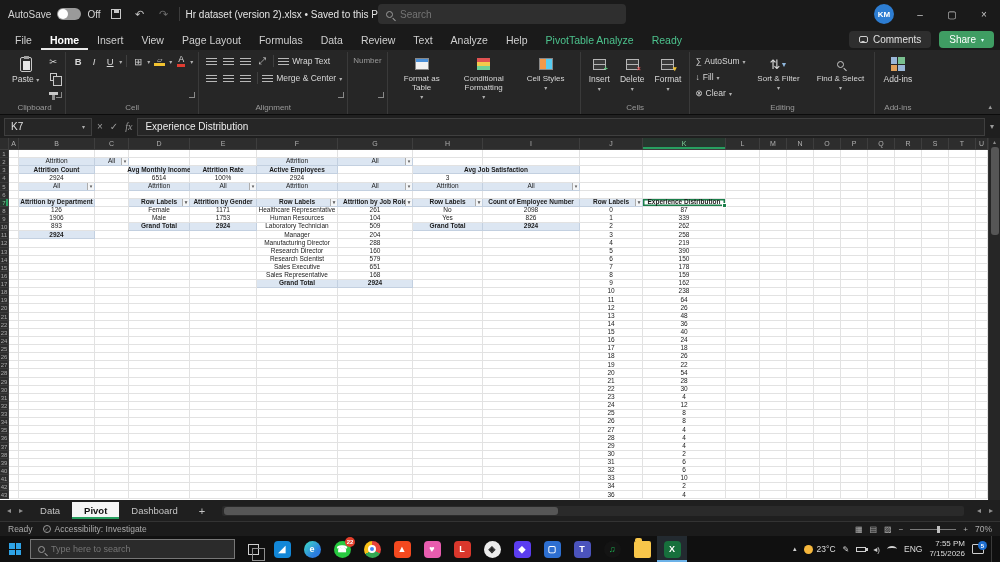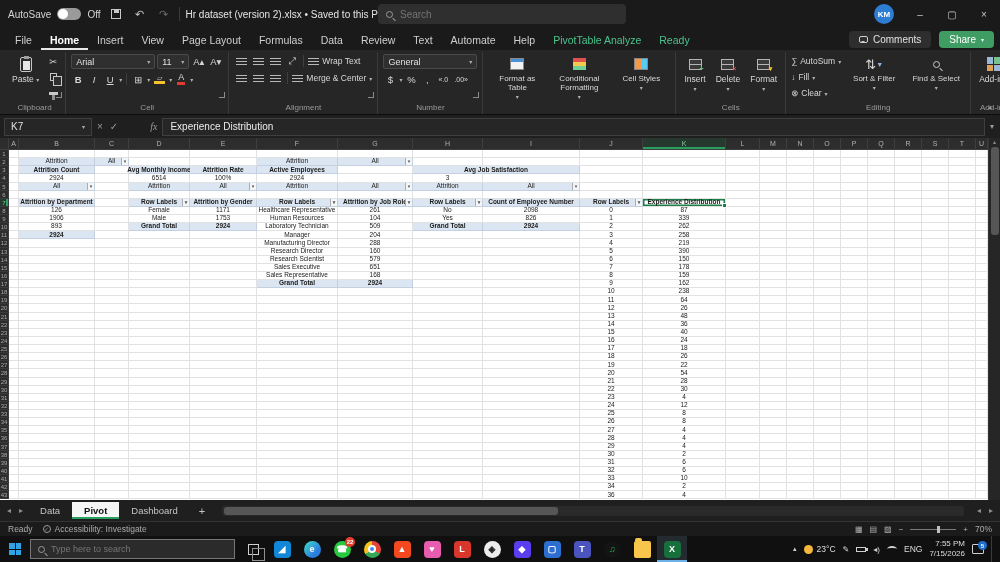--- a/index.html
+++ b/index.html
@@ -73,21 +73,21 @@
   .grid-ic .mark { position:absolute; right:-3px; bottom:-3px; font-size:7px; line-height:1; font-weight:bold; }
   .addins-ic { width:14px; height:14px; display:grid; grid-template-columns:1fr 1fr; gap:1px; }
   .addins-ic i { background:#9ab7d8; } .addins-ic i:nth-child(2){ background:#79c08f; } .addins-ic i:nth-child(3){ background:#e0a05a; }
   .ribbon-collapse { position:absolute; right:8px; bottom:3px; color:#9a9a9a; font-size:7px; }
   .magd { border-color:#c8c8c8; } .magd::after{ background:#c8c8c8; }
 
   
   .fbar { height:24px; flex:none; background:#1f1f1f; display:flex; align-items:center; padding:2px 6px 2px 4px; gap:5px; border-top:1px solid #0c0c0c; }
   .namebox { width:88px; height:18px; background:#262626; border:1px solid #3f3f3f; color:#e0e0e0; font-size:10px; display:flex; align-items:center; justify-content:space-between; padding:0 6px; }
   .fx-btns { display:flex; gap:7px; color:#9a9a9a; font-size:10px; align-items:center; }
-  .fxi { font-style:italic; font-family:Liberation Serif, serif;margin-left:25px; }
+  .fxi { font-style:italic; font-family:Liberation Serif, serif; }
   .formula-input { flex:1; height:18px; background:#262626; border:1px solid #3f3f3f; color:#ececec; font-size:10px; display:flex; align-items:center; padding:0 7px; }
   .fbar-chev { color:#9a9a9a; font-size:8px; }
 
   
   .sheet-wrap { flex:none; height:362px; display:flex; background:#1f1f1f; }
   .sheet { width:988px; display:flex; flex-direction:column; }
   .colheads { height:12px; display:flex; flex:none; background:#2d2d2d; }
   .corner { width:9px; flex:none; border-right:1px solid #3e3e3e; border-bottom:1px solid #3e3e3e; background:#2d2d2d; }
   .colhead { flex:none; font-size:7px; color:#b0b0b0; text-align:center; line-height:12px; border-right:1px solid #3e3e3e; border-bottom:1px solid #3e3e3e; overflow:hidden; }
   .colhead.hl { background:#27382f; color:#7ed09a; box-shadow:inset 0 -2px 0 #27a060; }
@@ -190,21 +190,21 @@
     <div style="display:flex">
         <div class="rtab">File</div>
         <div class="rtab active">Home</div>
         <div class="rtab">Insert</div>
         <div class="rtab">View</div>
         <div class="rtab">Page Layout</div>
         <div class="rtab">Formulas</div>
         <div class="rtab">Data</div>
         <div class="rtab">Review</div>
         <div class="rtab">Text</div>
-        <div class="rtab">Automate</div>
+        <div class="rtab">Analyze</div>
         <div class="rtab">Help</div>
         <div class="rtab ctx">PivotTable Analyze</div>
         <div class="rtab ctx">Ready</div>
       </div>
     <div class="tabsrow-right">
       <span class="pill-btn comments-btn">
         <span class="bubble"></span>
         <span>Comments</span>
       </span>
       <span class="pill-btn share-btn">
@@ -233,32 +233,20 @@
               <span class="brush-ic"></span>
             </span>
         </div>
       </div>
       <div class="rgroup-label">Clipboard</div>
     </div>
 
     <div class="rgroup has-dlg">
       <div class="rgroup-body" style="flex-direction:column;gap:3px">
         <div class="fg-row">
-          <div class="combo" style="width:84px">
-              <span>Arial</span>
-              <span class="car">▾</span>
-            </div>
-          <div class="combo" style="width:32px">
-              <span>11</span>
-              <span class="car">▾</span>
-            </div>
-          <span class="sbtn">A▴</span>
-          <span class="sbtn">A▾</span>
-        </div>
-        <div class="fg-row">
           <span class="sbtn" style="font-weight:bold">B</span>
           <span class="sbtn" style="font-style:italic">I</span>
           <span class="sbtn" style="text-decoration:underline">U</span>
           <span class="car">▾</span>
           <span class="vdiv"></span>
           <span class="sbtn">⊞</span>
           <span class="car">▾</span>
           <span class="sbtn">
               <span class="fill-ic">▱</span>
             </span>
@@ -306,34 +294,20 @@
               <span class="li"></span>
               <span>Merge &amp; Center</span> 
               <span class="car">▾</span>
             </span>
         </div>
       </div>
       <div class="rgroup-label">Alignment</div>
     </div>
 
     <div class="rgroup has-dlg">
-      <div class="rgroup-body" style="flex-direction:column;gap:3px">
-        <div class="combo" style="width:94px">
-            <span>General</span>
-            <span class="car">▾</span>
-          </div>
-        <div class="fg-row">
-          <span class="sbtn">$</span>
-          <span class="car">▾</span>
-          <span class="sbtn">%</span>
-          <span class="sbtn">,</span>
-          <span class="sbtn" style="font-size:7px">«.0</span>
-          <span class="sbtn" style="font-size:7px">.00»</span>
-        </div>
-      </div>
       <div class="rgroup-label">Number</div>
     </div>
 
     <div class="rgroup">
       <div class="rgroup-body">
         <div class="big-btn">
           <span class="bicon">
               <span class="ft-ic"></span>
             </span>
           <span class="blabel2">Format as Table</span>

